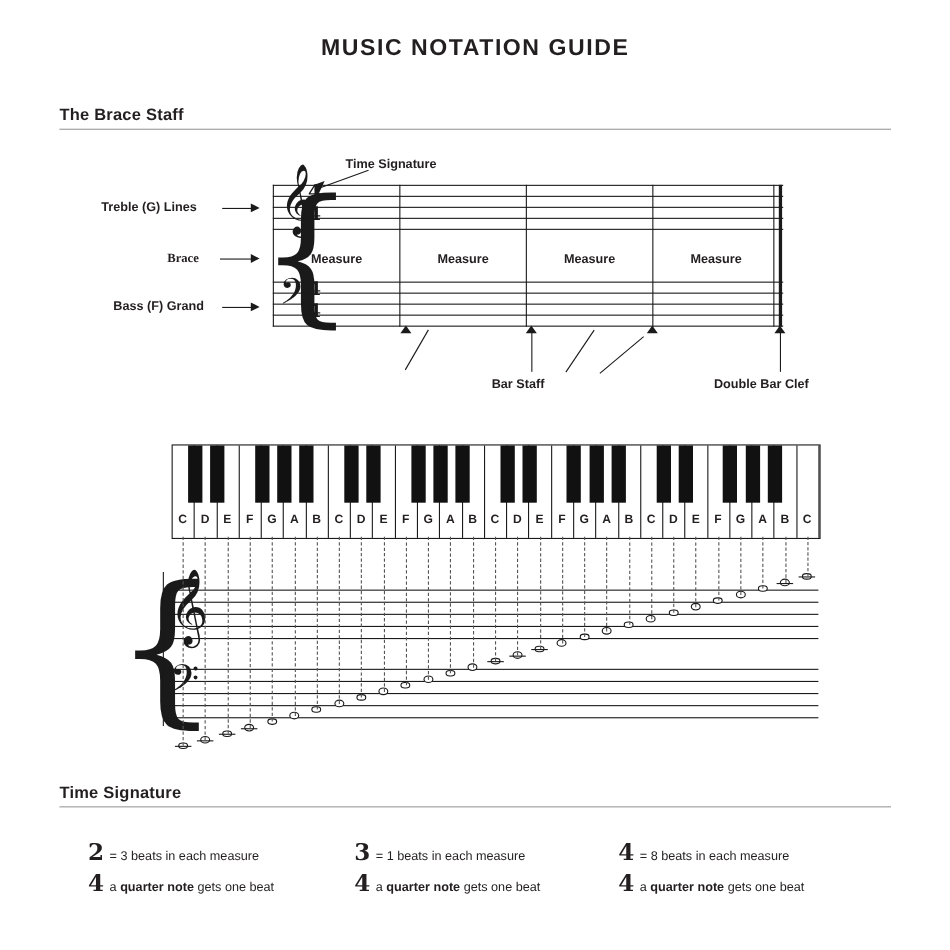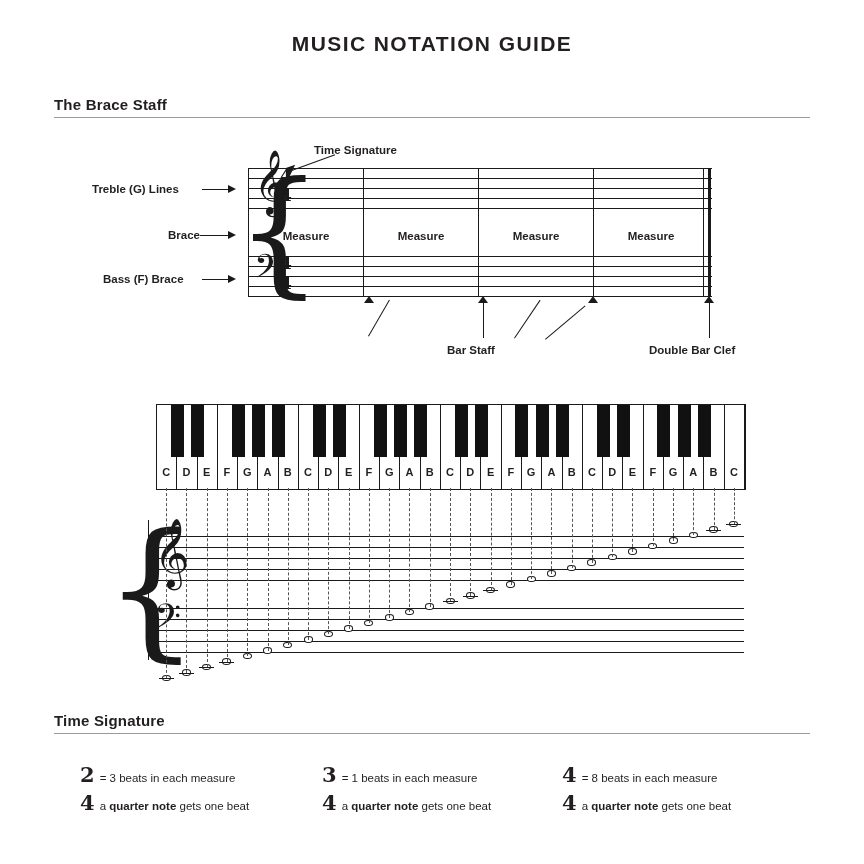--- a/index.html
+++ b/index.html
@@ -151,25 +151,25 @@
   </div>
 
   <div class="callout-lbl" style="left:314px;top:144px;">Time Signature</div>
   <div class="lead" style="left:286px;top:172px;width:52px;transform:rotate(-20deg);"></div>
   <div class="arrow" style="left:282px;top:166px;border-left:7px solid transparent;border-right:7px solid transparent;border-bottom:7px solid #1a1a1a;transform:rotate(-65deg);"></div>
 
   <div class="callout-lbl" style="left:92px;top:183px;">Treble (G) Lines</div>
   <div class="lead" style="left:202px;top:189px;width:28px;"></div>
   <div class="arrow" style="left:228px;top:185px;border-top:4.5px solid transparent;border-bottom:4.5px solid transparent;border-left:8px solid #1a1a1a;"></div>
 
-  <div class="callout-lbl" style="left:168px;top:229px;">Brace</div>
+  <div class="callout-lbl" style="left:152px;top:229px;font-family:Liberation Serif, serif;">Brace</div>
   <div class="lead" style="left:200px;top:235px;width:30px;"></div>
   <div class="arrow" style="left:228px;top:231px;border-top:4.5px solid transparent;border-bottom:4.5px solid transparent;border-left:8px solid #1a1a1a;"></div>
 
-  <div class="callout-lbl" style="left:103px;top:273px;">Bass (F) Brace</div>
+  <div class="callout-lbl" style="left:103px;top:273px;">Bass (F) Grand</div>
   <div class="lead" style="left:202px;top:279px;width:28px;"></div>
   <div class="arrow" style="left:228px;top:275px;border-top:4.5px solid transparent;border-bottom:4.5px solid transparent;border-left:8px solid #1a1a1a;"></div>
 
   <div class="callout-lbl" style="left:447px;top:344px;">Bar Staff</div>
   <div class="lead" style="left:368px;top:336px;width:42px;transform:rotate(-60deg);"></div>
   <div class="arrow" style="left:364px;top:296px;border-left:5px solid transparent;border-right:5px solid transparent;border-bottom:7px solid #1a1a1a;"></div>
   <div class="lead-v" style="left:483px;top:300px;height:38px;"></div>
   <div class="arrow" style="left:478px;top:296px;border-left:5px solid transparent;border-right:5px solid transparent;border-bottom:7px solid #1a1a1a;"></div>
   <div class="lead" style="left:514px;top:338px;width:46px;transform:rotate(-56deg);"></div>
   <div class="arrow" style="left:588px;top:296px;border-left:5px solid transparent;border-right:5px solid transparent;border-bottom:7px solid #1a1a1a;"></div>

